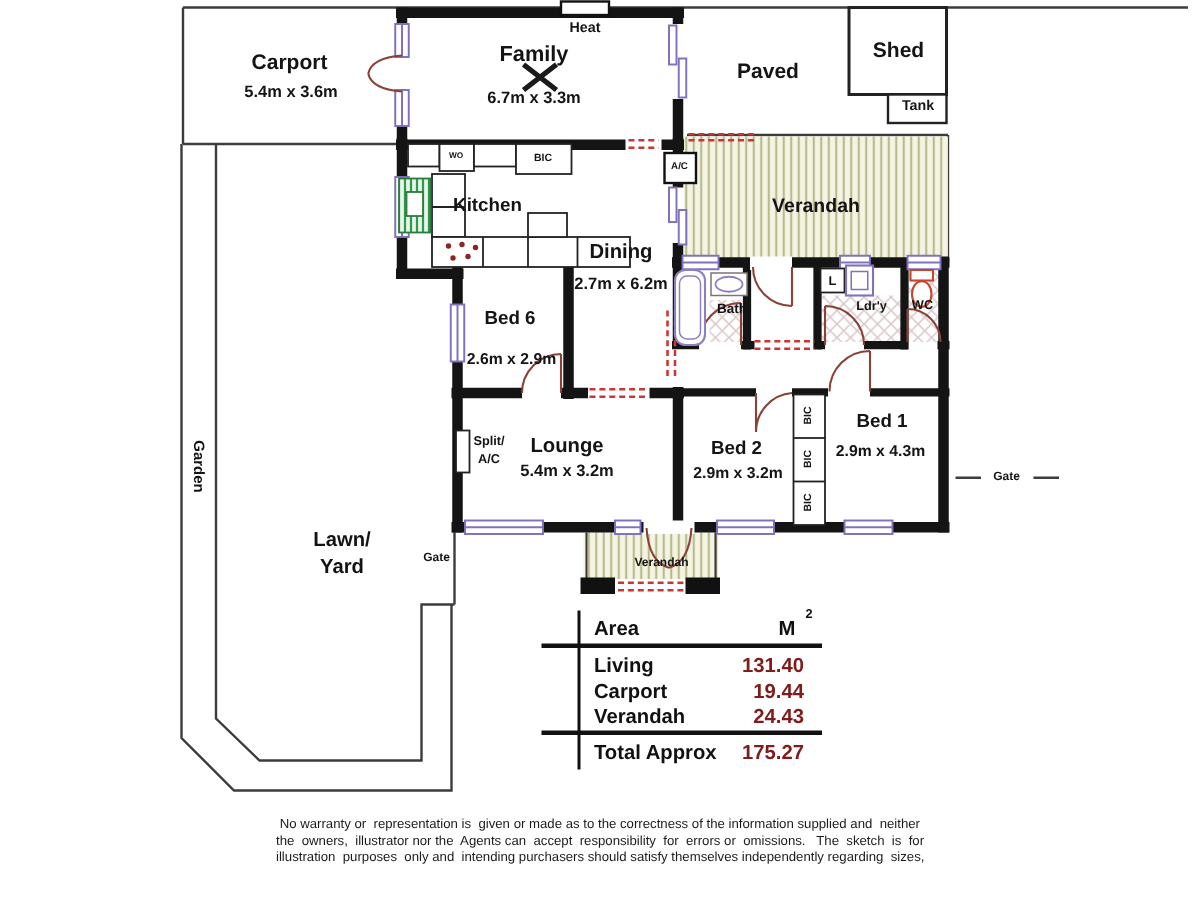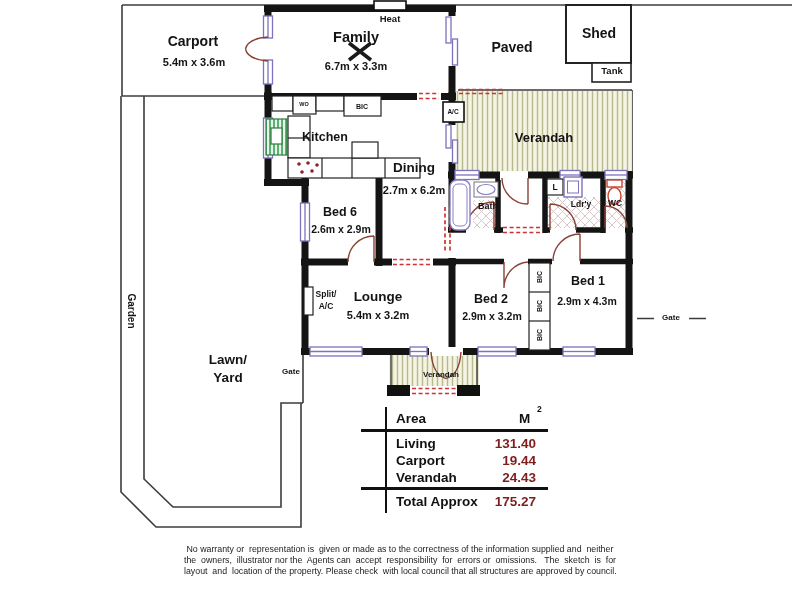--- a/index.html
+++ b/index.html
@@ -231,21 +231,21 @@
   <div class="lbl" style="left:356px;top:66px;font-size:11px">6.7m x 3.3m</div>
   <div class="lbl" style="left:390px;top:19px;font-size:9.5px">Heat</div>
   <div class="lbl" style="left:512px;top:47px;font-size:14px">Paved</div>
   <div class="lbl" style="left:599px;top:33px;font-size:14px">Shed</div>
   <div class="lbl" style="left:612px;top:71px;font-size:9.5px">Tank</div>
   <div class="lbl" style="left:325px;top:137px;font-size:12.5px">Kitchen</div>
   <div class="lbl" style="left:414px;top:168px;font-size:13.5px">Dining</div>
   <div class="lbl" style="left:414px;top:190px;font-size:11px">2.7m x 6.2m</div>
   <div class="lbl" style="left:544px;top:137px;font-size:13px">Verandah</div>
   <div class="lbl" style="left:340px;top:212px;font-size:12.5px">Bed 6</div>
-  <div class="lbl" style="left:341px;top:229px;font-size:10.5px">2.6m x 2.9m</div>
+  <div class="lbl" style="left:341px;top:240px;font-size:10.5px">2.6m x 2.9m</div>
   <div class="lbl" style="left:488px;top:206px;font-size:9px">Bath</div>
   <div class="lbl" style="left:555px;top:187px;font-size:8.5px">L</div>
   <div class="lbl" style="left:581px;top:204px;font-size:8.5px">Ldr'y</div>
   <div class="lbl" style="left:615px;top:203px;font-size:8.5px">WC</div>
   <div class="lbl" style="left:378px;top:297px;font-size:13.5px">Lounge</div>
   <div class="lbl" style="left:378px;top:315px;font-size:11px">5.4m x 3.2m</div>
   <div class="lbl" style="left:491px;top:299px;font-size:12.5px">Bed 2</div>
   <div class="lbl" style="left:492px;top:316px;font-size:10.5px">2.9m x 3.2m</div>
   <div class="lbl" style="left:588px;top:281px;font-size:12.5px">Bed 1</div>
   <div class="lbl" style="left:587px;top:301px;font-size:10.5px">2.9m x 4.3m</div>
@@ -278,16 +278,16 @@
     <div class="tblv" style="left:456px;top:453px">19.44</div>
     <div class="tbl" style="left:396px;top:470px">Verandah</div>
     <div class="tblv" style="left:456px;top:470px">24.43</div>
     <div class="tbl" style="left:396px;top:494px">Total Approx</div>
     <div class="tblv" style="left:456px;top:494px">175.27</div>
   </div>
 
   <div id="disclaimer">
     <div class="dline"> No warranty or  representation is  given or made as to the correctness of the information supplied and  neither</div>
     <div class="dline">the  owners,  illustrator nor the  Agents can  accept  responsibility  for  errors or  omissions.   The  sketch  is  for</div>
-    <div class="dline">layout  and  location of the property. Please check  with local council that all structures are approved by council.</div>
+    <div class="dline">illustration  purposes  only and  intending purchasers should satisfy themselves independently regarding  sizes,</div>
   </div>
 
 </div>
 
 </body></html>

